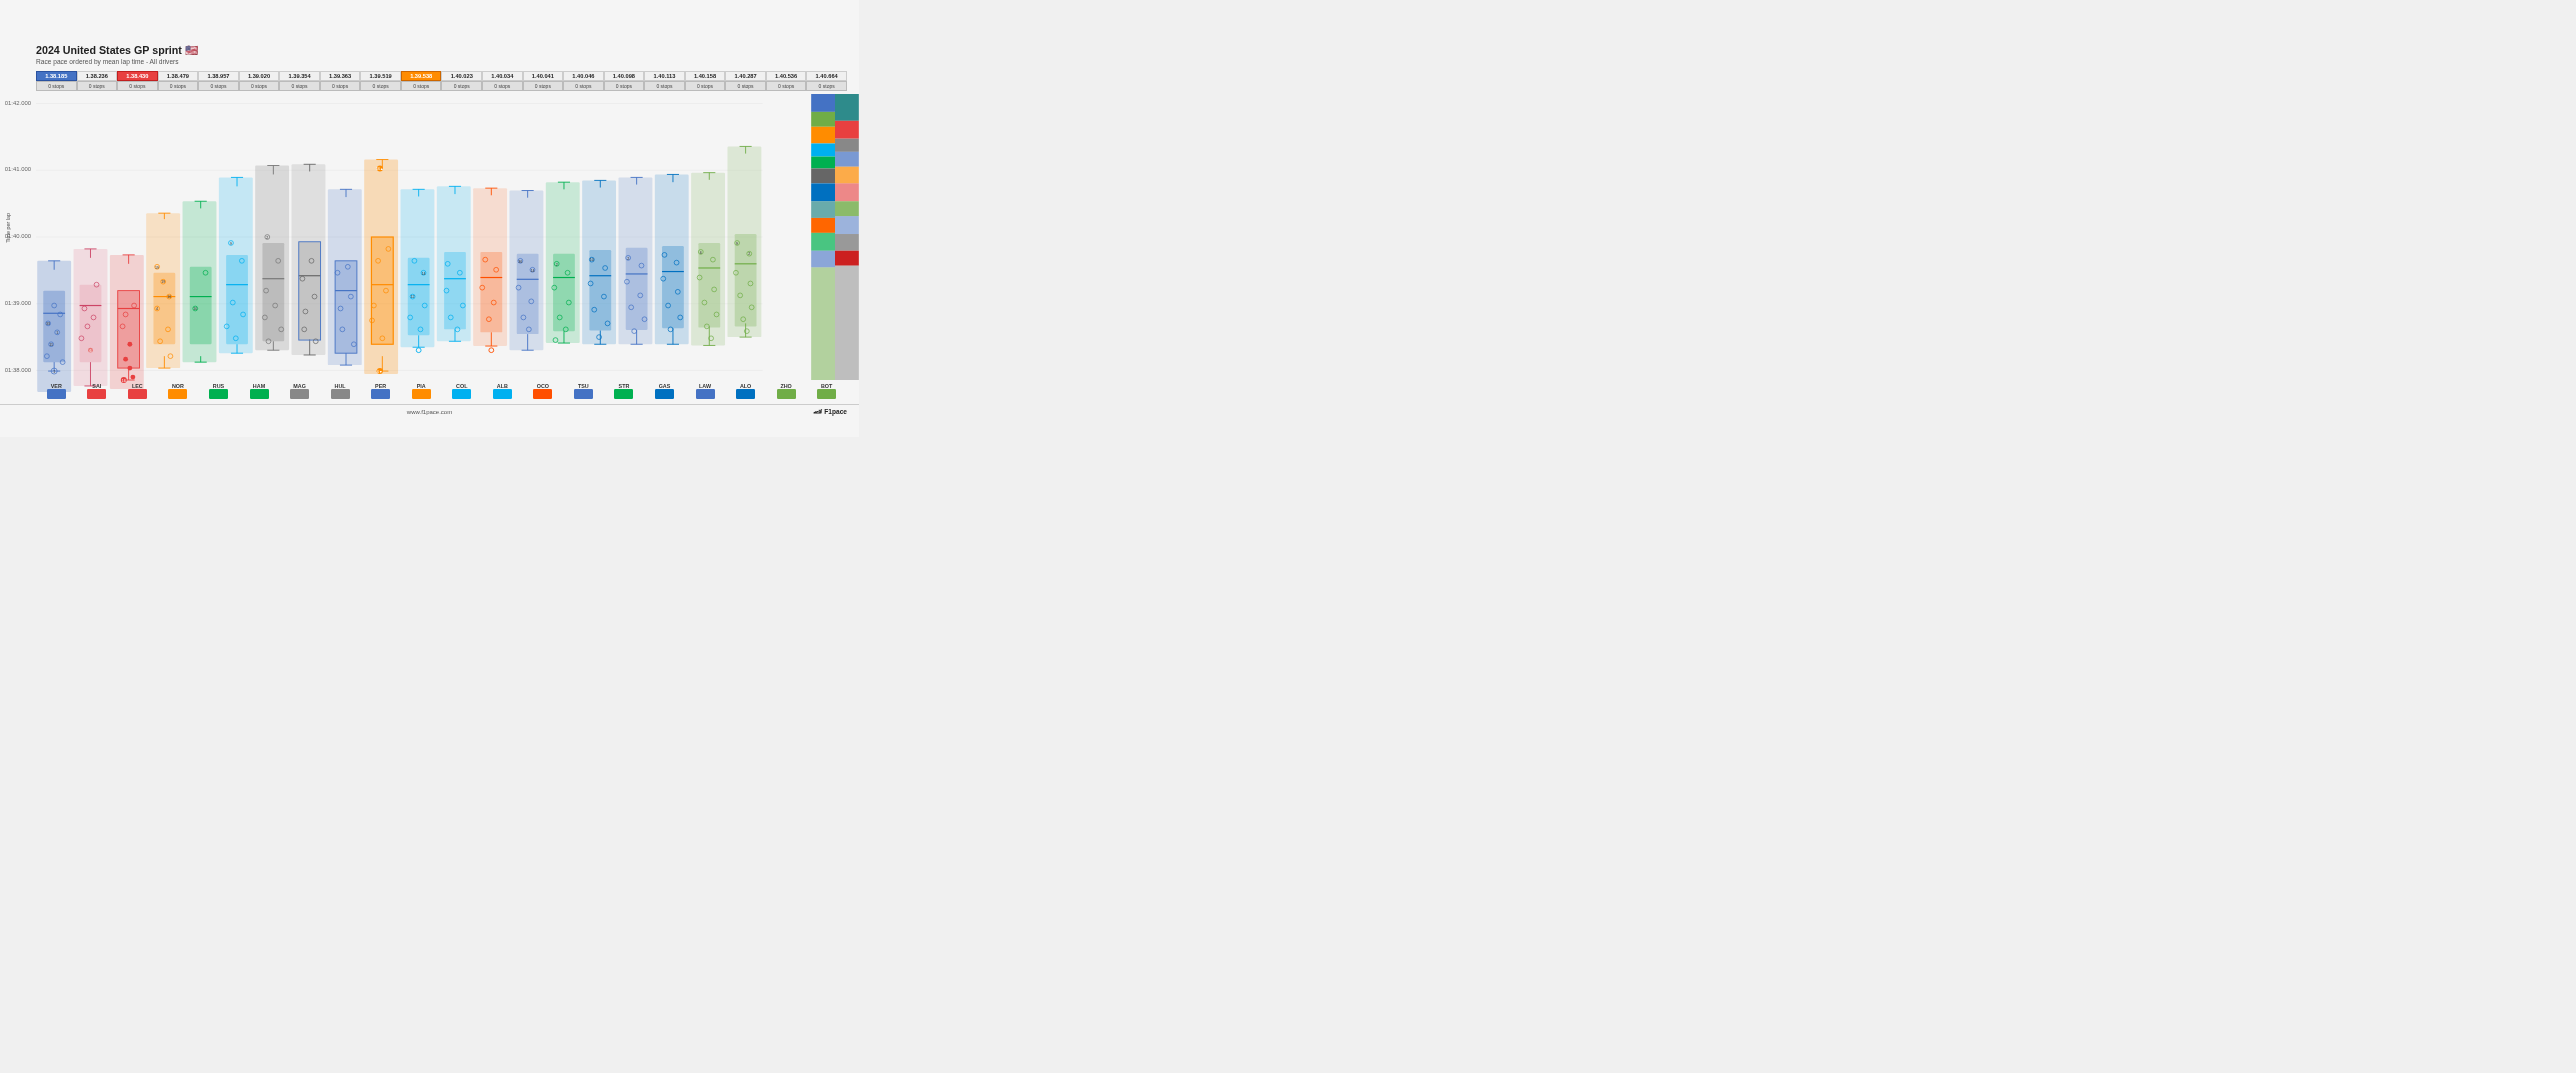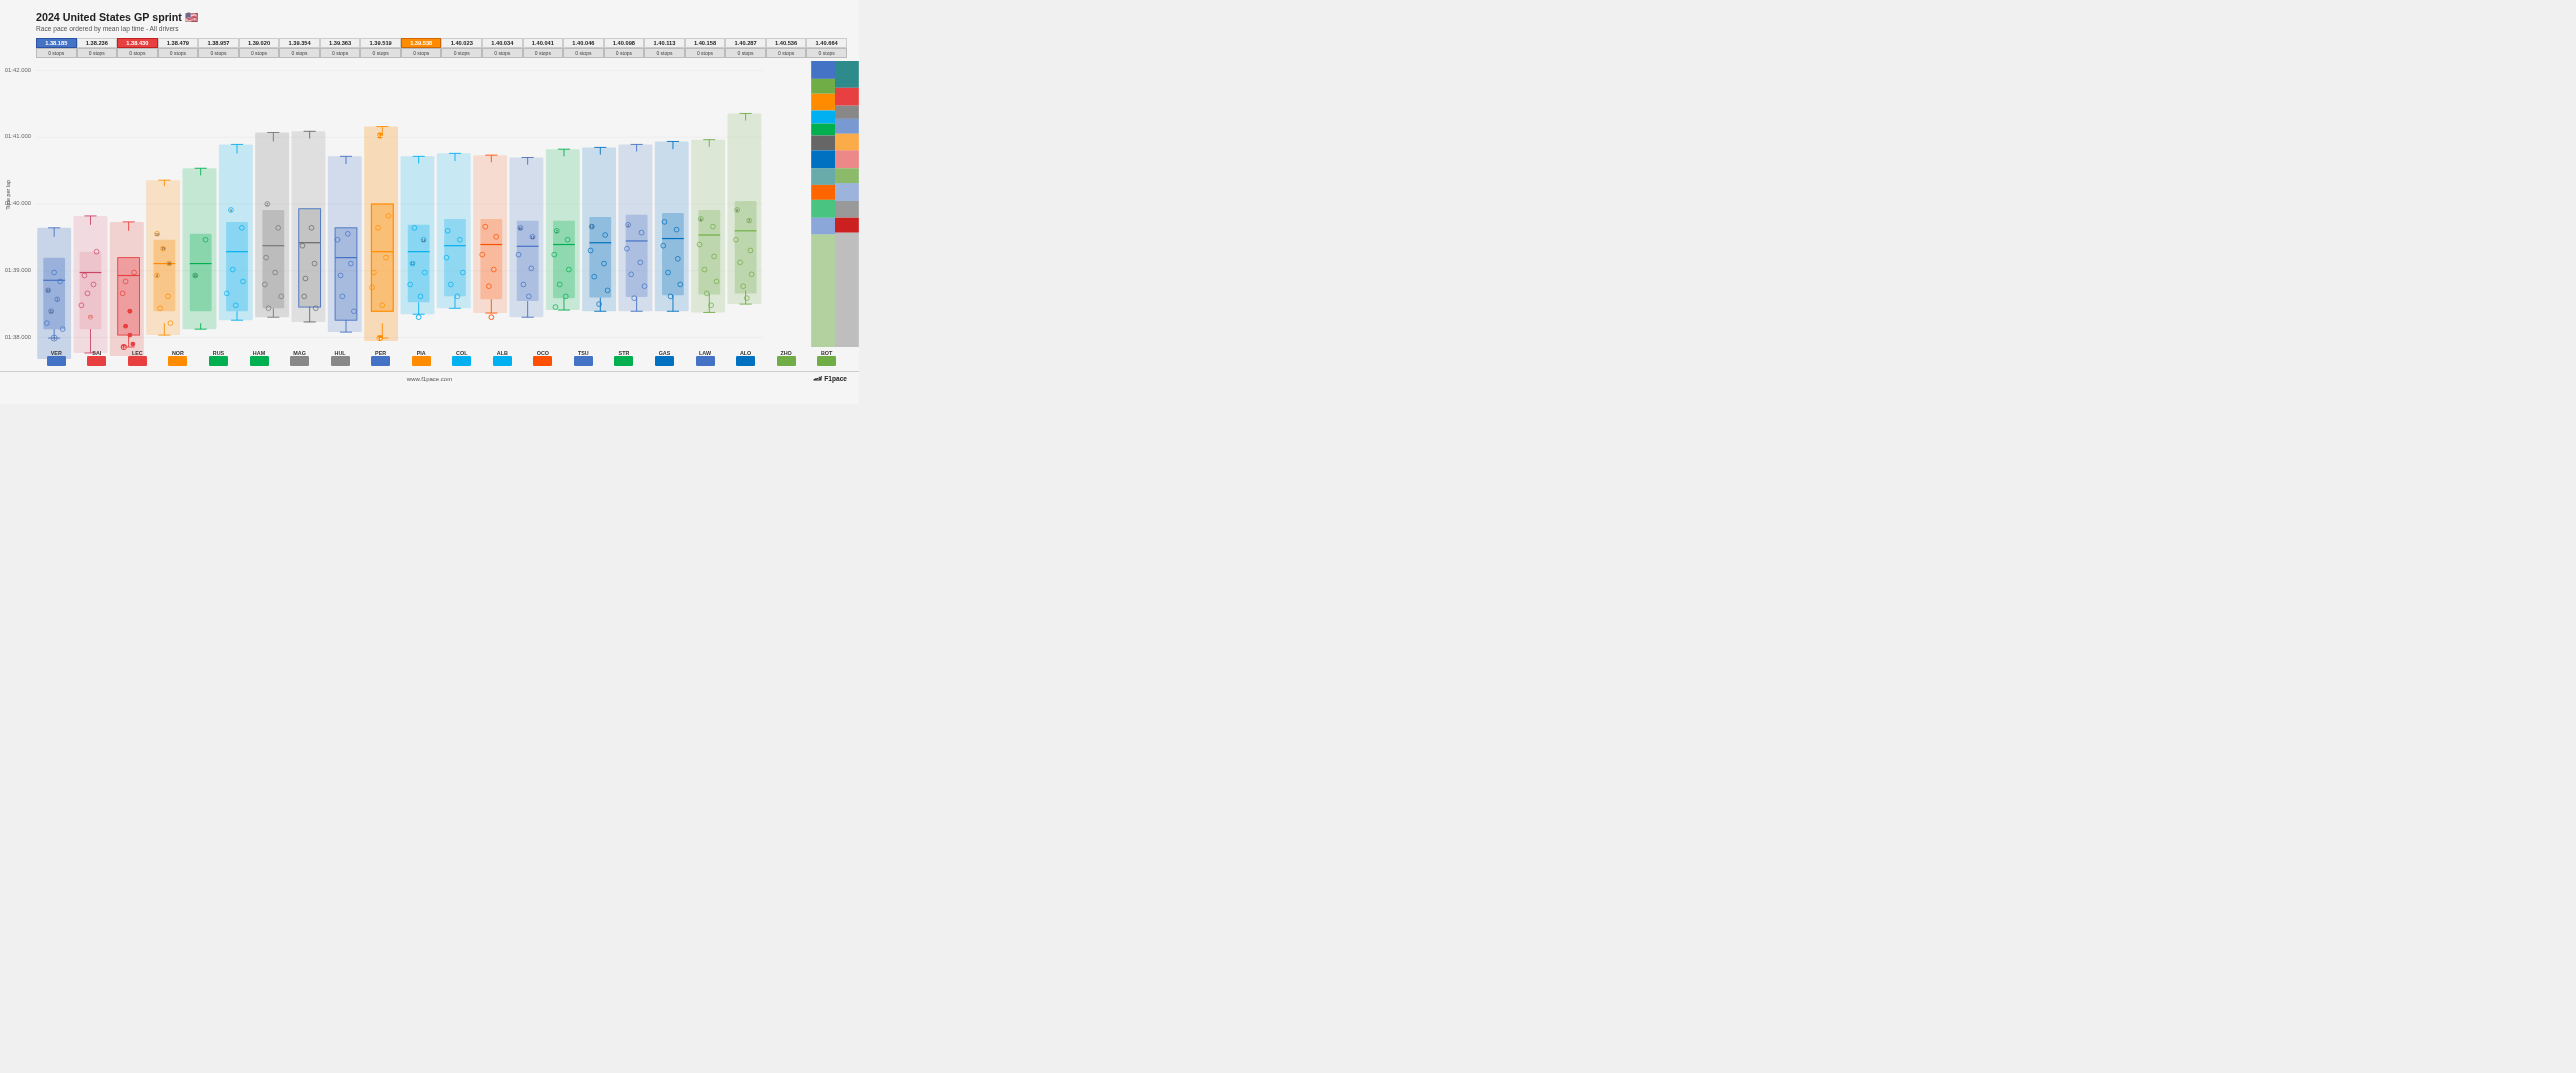--- a/index.html
+++ b/index.html
@@ -13,20 +13,21 @@
 
     .main-container {
       background: #f5f5f5;
       width: 859px;
       position: relative;
       padding: 6px 0 18px 0;
     }
 
     .title-section {
       padding: 4.8px 36px 2.4px 36px;
+      margin-top: 33px;
     }
 
     .chart-title {
       font-size: 10.7px;
       font-weight: bold;
       color: #222;
     }
 
     .chart-subtitle {
       font-size: 6.6px;

